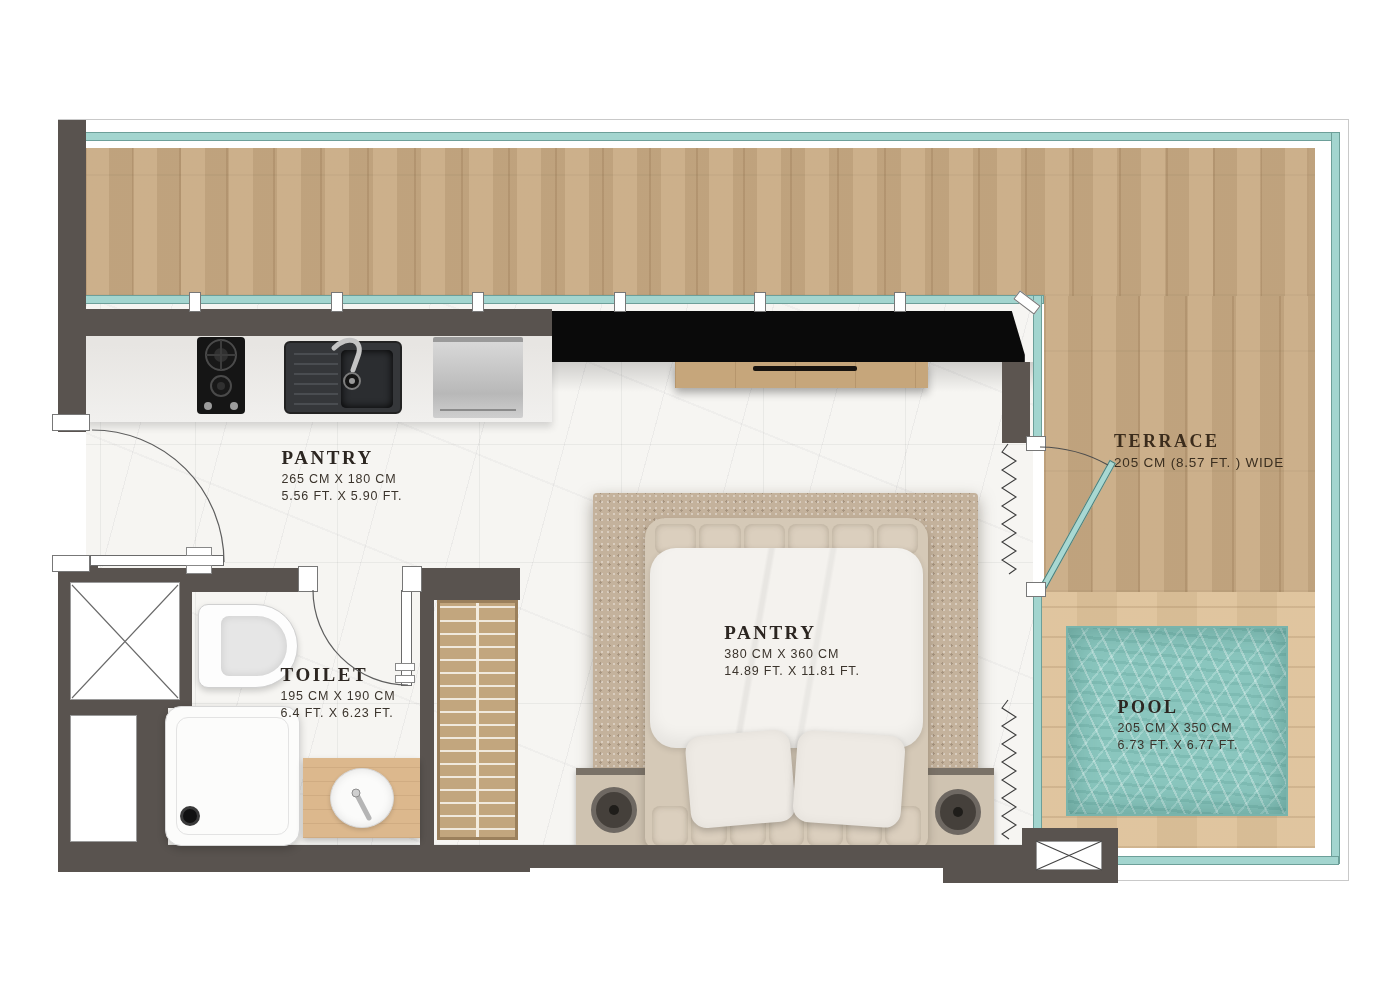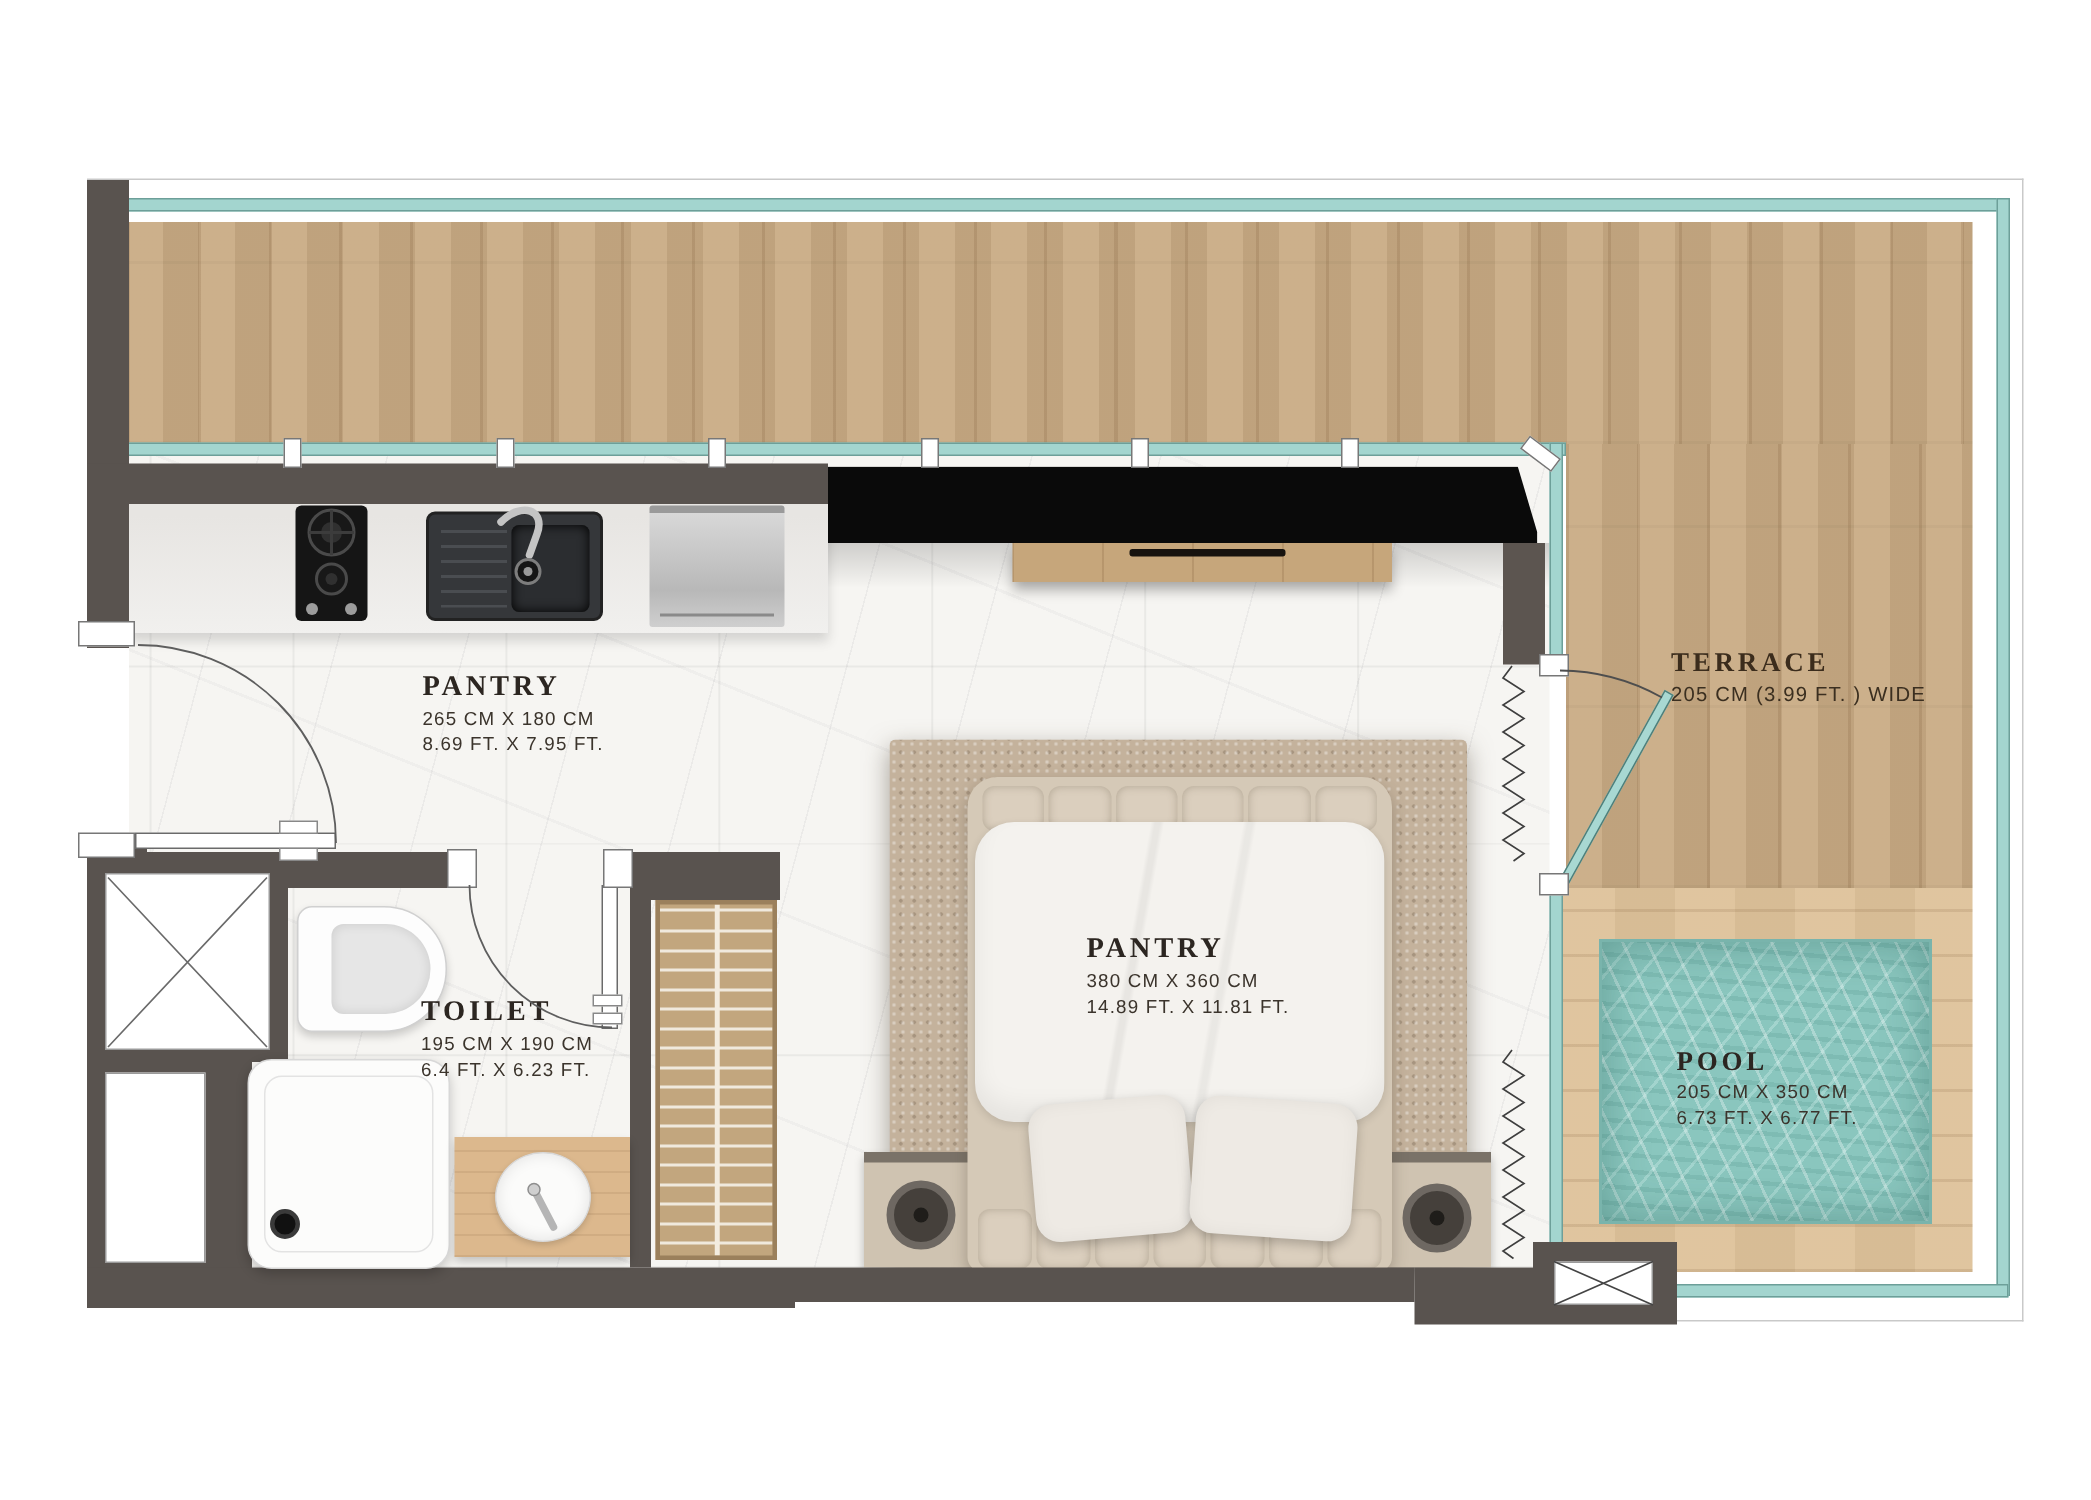--- a/index.html
+++ b/index.html
@@ -222,35 +222,35 @@
   <div class="jamb" style="left:189px;top:292px;width:12px;height:20px;"></div>
   <div class="jamb" style="left:331px;top:292px;width:12px;height:20px;"></div>
   <div class="jamb" style="left:472px;top:292px;width:12px;height:20px;"></div>
   <div class="jamb" style="left:614px;top:292px;width:12px;height:20px;"></div>
   <div class="jamb" style="left:754px;top:292px;width:12px;height:20px;"></div>
   <div class="jamb" style="left:894px;top:292px;width:12px;height:20px;"></div>
 
   <div class="roomlabel" style="left:342px;top:447px;">
     <div class="nm">PANTRY</div>
     <div class="dm">265 CM X 180 CM</div>
-    <div class="dm">8.69 FT. X 7.95 FT.</div>
+    <div class="dm">5.56 FT. X 5.90 FT.</div>
   </div>
   <div class="roomlabel" style="left:338px;top:664px;">
     <div class="nm">TOILET</div>
     <div class="dm">195 CM X 190 CM</div>
     <div class="dm">6.4 FT. X 6.23 FT.</div>
   </div>
   <div class="roomlabel" style="left:792px;top:622px;">
     <div class="nm">PANTRY</div>
     <div class="dm">380 CM X 360 CM</div>
     <div class="dm">14.89 FT. X 11.81 FT.</div>
   </div>
   <div class="roomlabel" style="left:1199px;top:431px;">
     <div class="nm" style="font-size:18px;color:#3b2c1c;">TERRACE</div>
-    <div class="dm" style="font-size:13.5px;color:#3b2f20;">205 CM (3.99 FT. ) WIDE</div>
+    <div class="dm" style="font-size:13.5px;color:#3b2f20;">205 CM (8.57 FT. ) WIDE</div>
   </div>
   <div class="roomlabel" style="left:1178px;top:697px;">
     <div class="nm" style="font-size:18px;">POOL</div>
     <div class="dm">205 CM X 350 CM</div>
     <div class="dm">6.73 FT. X 6.77 FT.</div>
   </div>
 
   <svg class="overlay" width="1394" height="1000" viewBox="0 0 1394 1000">
 
     <path d="M92,430 A132 132 0 0 1 224,562" fill="none" stroke="#5e5e5e" stroke-width="1.2"></path>

